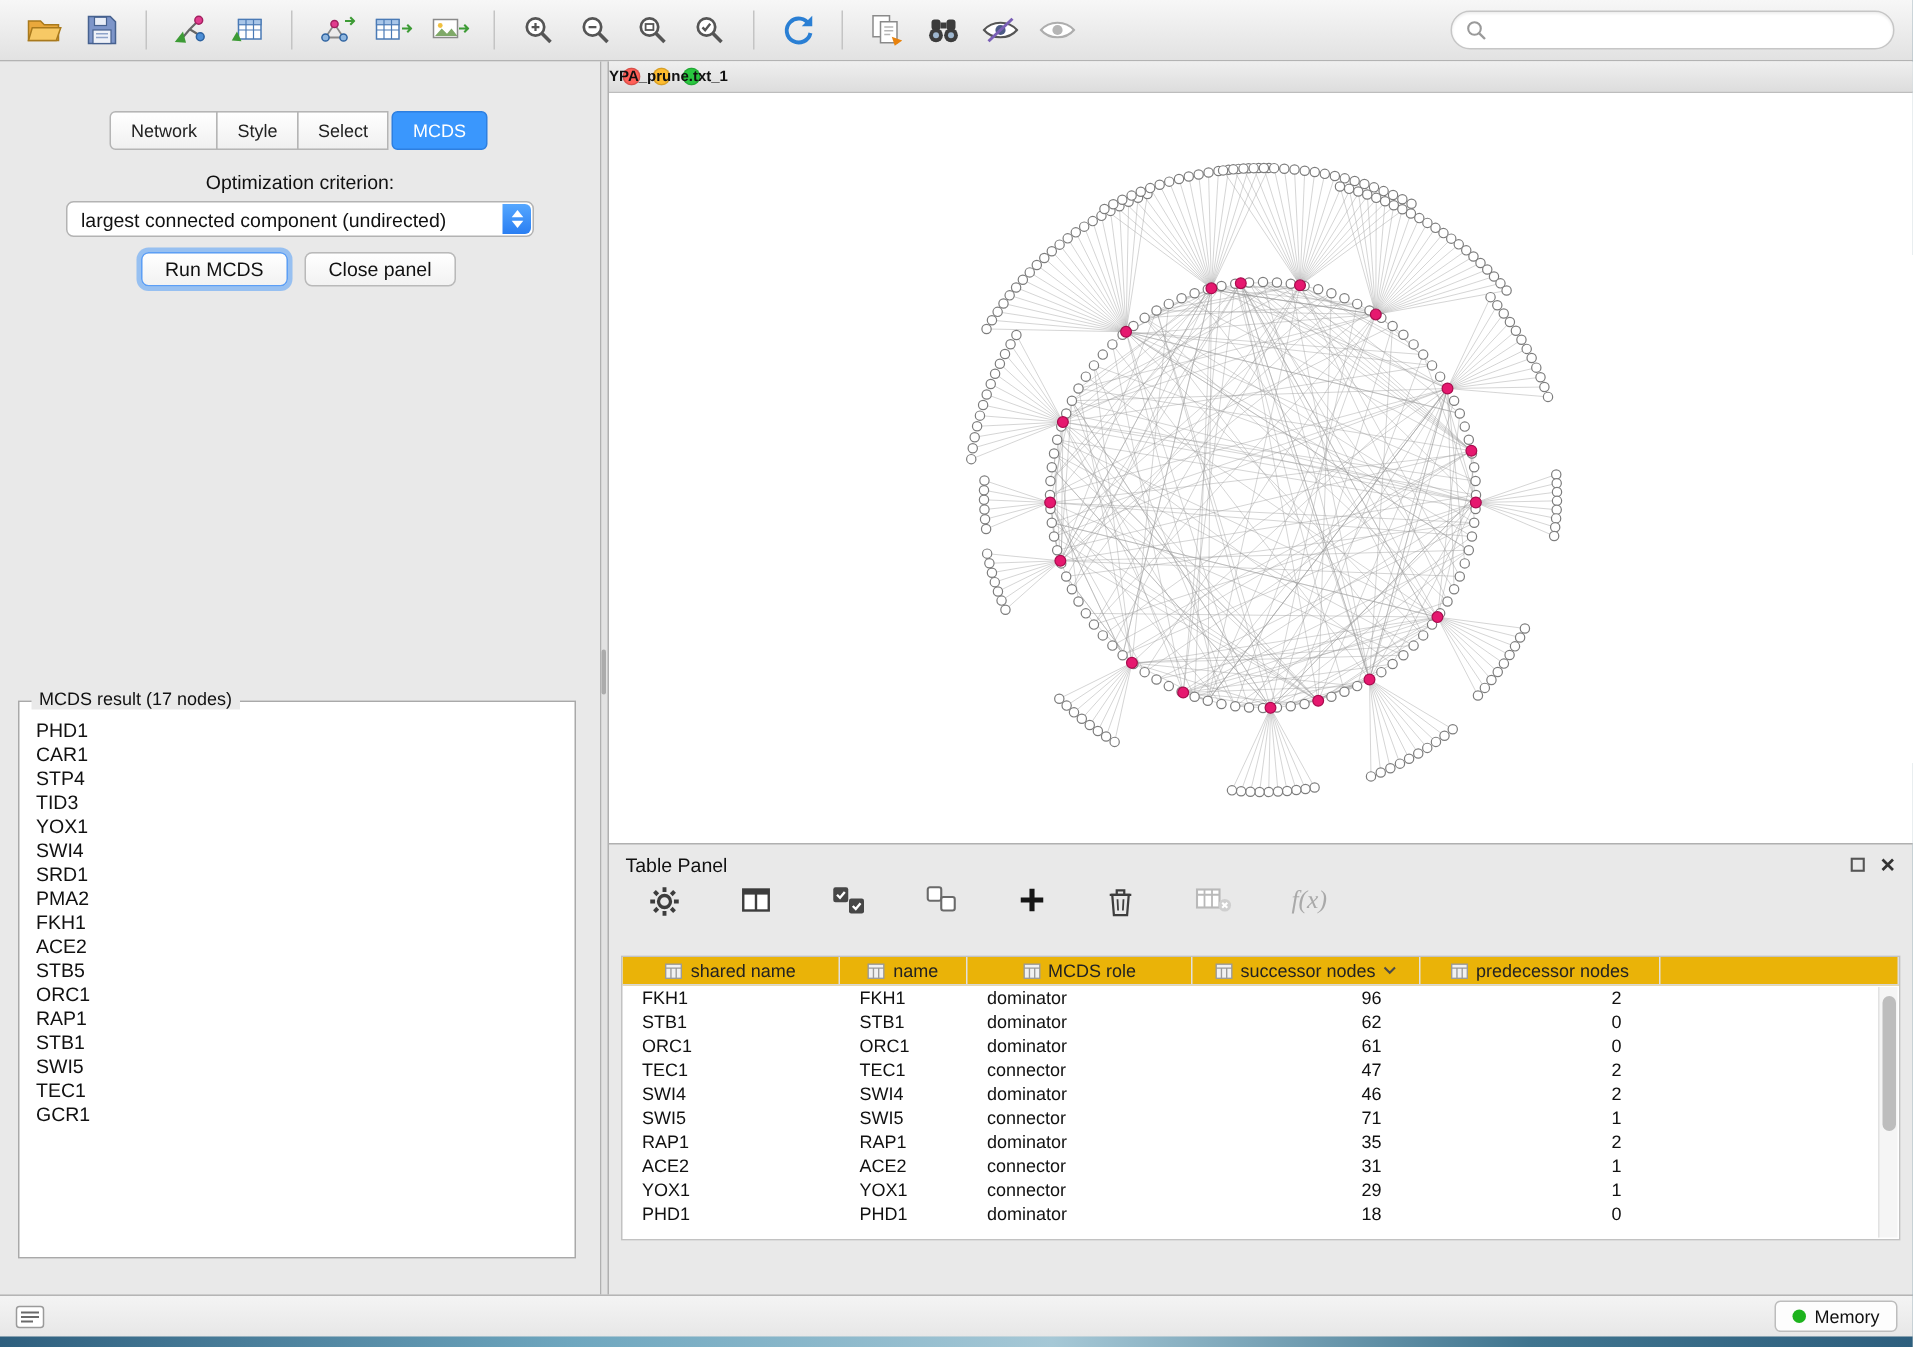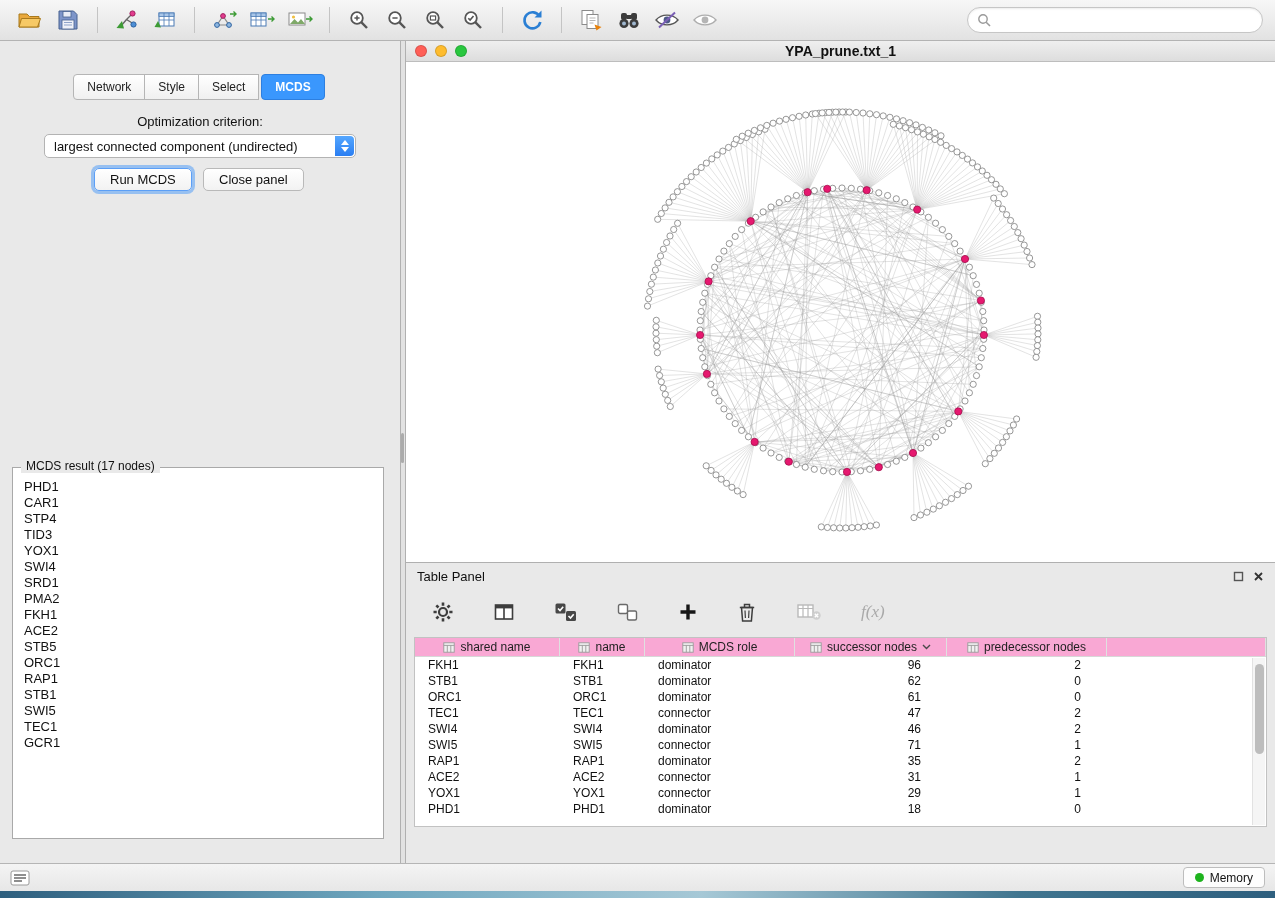--- a/index.html
+++ b/index.html
@@ -19,51 +19,51 @@
 
   
   .control-panel{position:absolute;left:0;top:41px;width:401px;height:822px;background:#e9e9e9;border-right:1px solid #b0b0b0}
   .panel-header{height:27px;display:flex;align-items:center;padding:0 11px;font-size:13px;color:#111}
   .ph-icons{margin-left:auto;display:flex;gap:9px;align-items:center}
   .ph-btn{background:none;border:none;display:flex;align-items:center;cursor:default}
   .ctl-tabs{position:absolute;top:33px;left:0;right:0;display:flex;justify-content:center}
   .seg{height:21px;display:flex;align-items:center;padding:12px 13px;font-size:12px;background:linear-gradient(#ffffff,#f0f0f0);border:1px solid #b5b5b5;margin-left:-1px;color:#222;cursor:default;white-space:nowrap}
   .seg:first-child{border-radius:4px 0 0 4px;margin-left:0}
   .seg:last-child{border-radius:0 4px 4px 0}
-  .seg.active{background:var(--accent);border-color:#2d7fe0;color:#fff;border-radius:4px;margin:0 2px;font-weight:bold}
+  .seg.active{background:var(--accent);border-color:#2d7fe0;color:#fff;border-radius:4px;margin:0 2px;font-weight:normal}
   .seg.active + .seg{border-top-left-radius:4px;border-bottom-left-radius:4px}
   .opt-label{position:absolute;top:73px;left:0;right:0;text-align:center;font-size:13px;color:#111}
   .dropdown{position:absolute;top:93px;left:44px;width:312px;height:24px;background:#fff;border:1px solid #b3b3b3;border-radius:5px;display:flex;align-items:center;padding-left:9px;font-size:13px;color:#111}
   .stepper{position:absolute;right:1px;top:1px;bottom:1px;width:19px;background:linear-gradient(#55a7ff,#2a7ef2);border-radius:0 4px 4px 0;display:flex;flex-direction:column;align-items:center;justify-content:center;gap:2px}
   .btn{height:23px;border:1px solid #b9b9b9;border-radius:5px;background:linear-gradient(#ffffff,#f2f2f2);font-size:13px;padding:0 15px;color:#111;font-family:"Liberation Sans",sans-serif;cursor:default}
   .runbtn{position:absolute;top:127px;left:94px;box-shadow:0 0 0 3px rgba(70,152,250,.5);border-color:#5c9ff6}
   .closebtn{position:absolute;top:127px;left:203px}
   .groupbox{position:absolute;left:12px;right:16px;top:426px;bottom:24px;border:1px solid #a9a9a9;background:#fff}
   .legend{position:absolute;top:-9px;left:8px;background:#e9e9e9;padding:0 5px;font-size:12px;color:#111}
   .mcds-list{position:absolute;inset:11px 2px 2px 2px;overflow:hidden;font-size:13px;color:#111}
   .mcds-item{height:16px;line-height:16px;padding-left:9px}
 
   .divider{position:absolute;left:401px;top:41px;width:5px;height:822px;background:#e2e2e2;border-right:1px solid #b0b0b0}
   .divider-thumb{position:absolute;left:0;right:1px;top:392px;height:30px;background:#ababab;border-radius:2px}
 
   
   .net-window{position:absolute;left:406px;top:41px;right:0;height:521px;background:#fff}
   .net-titlebar{position:relative;height:21px;background:linear-gradient(#efefef,#dddddd);border-bottom:1px solid #bdbdbd;display:flex;align-items:center;padding:0 9px}
   .tl{width:12px;height:12px;border-radius:50%;margin-right:8px;border:1px solid rgba(0,0,0,.15)}
   .tl.red{background:var(--traffic-red)} .tl.yellow{background:var(--traffic-yellow)} .tl.green{background:var(--traffic-green)}
-  .net-title{position:absolute;left:0;right:0;text-align:center;font-size:14px;font-weight:bold;color:#111;pointer-events:none}
+  .net-title{position:absolute;left:0;right:0;text-align:left;font-size:10px;font-weight:bold;color:#111;pointer-events:none}
   .net-canvas{position:absolute;left:0;right:0;top:21px;bottom:0;background:#fff;overflow:hidden}
 
   
   .table-panel{position:absolute;left:406px;top:562px;right:0;height:301px;background:#e9e9e9;border-top:1px solid #b0b0b0}
-  .tp-toolbar{position:absolute;top:27px;left:0;right:0;height:44px;display:flex;align-items:center;gap:39px;padding-left:26px}
+  .tp-toolbar{position:absolute;top:27px;left:0;right:0;height:44px;display:flex;align-items:flex-start;gap:39px;padding-left:26px}
   .tp-btn{background:none;border:none;display:flex;align-items:center;cursor:default}
   .fx{font-family:"Liberation Serif",serif;font-style:italic;font-size:17px;color:#a9a9a9}
   .tharea{position:absolute;left:8px;right:8px;top:74px;bottom:36px;background:#fff;border:1px solid #c2c2c2;overflow:hidden}
-  .thead{display:flex;height:19px;border-bottom:1px solid #d7d7d7;background:#f9a8d4}
+  .thead{display:flex;height:19px;border-bottom:1px solid #d7d7d7;background:#eab308}
   .hcell{display:flex;align-items:center;justify-content:center;gap:5px;font-size:12px;color:#222;border-right:1px solid #e0e0e0;height:100%;white-space:nowrap}
   .hfill{flex:1}
   .trow{display:flex;height:16px;align-items:center;font-size:12px;color:#111}
   .cell{white-space:nowrap;overflow:hidden}
   .cell.left{padding-left:13px;text-align:left}
   .cell.right{padding-right:26px;text-align:right}
   .vscroll{position:absolute;top:20px;right:1px;bottom:1px;width:13px;background:#f5f5f5;border-left:1px solid #e2e2e2}
   .vthumb{position:absolute;top:6px;left:2px;width:9px;height:90px;background:#bdbdbd;border-radius:5px}
   .btabs{position:absolute;bottom:8px;left:0;right:0;display:flex;justify-content:center}
 

